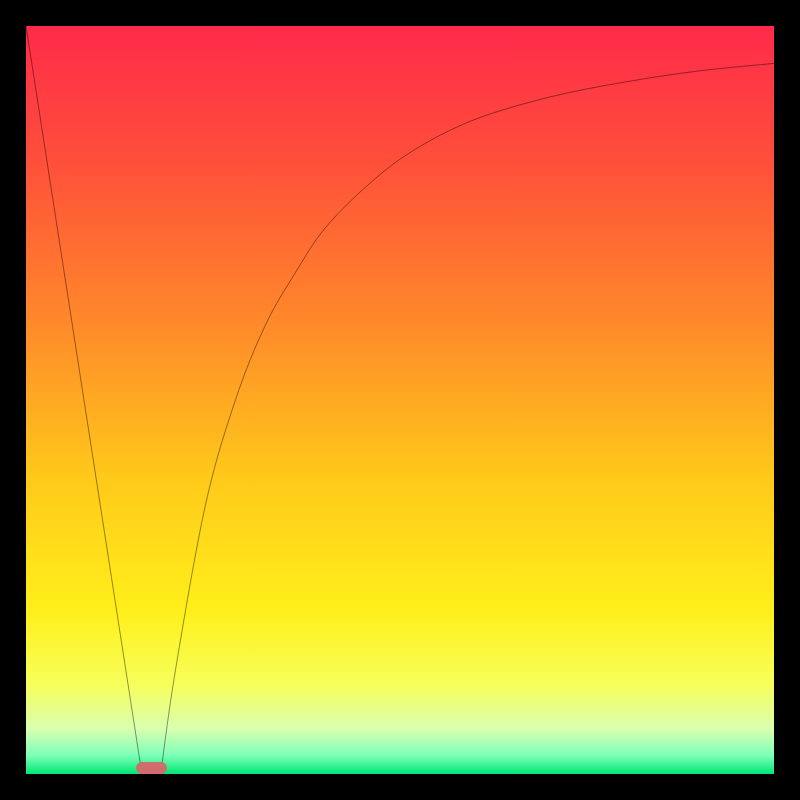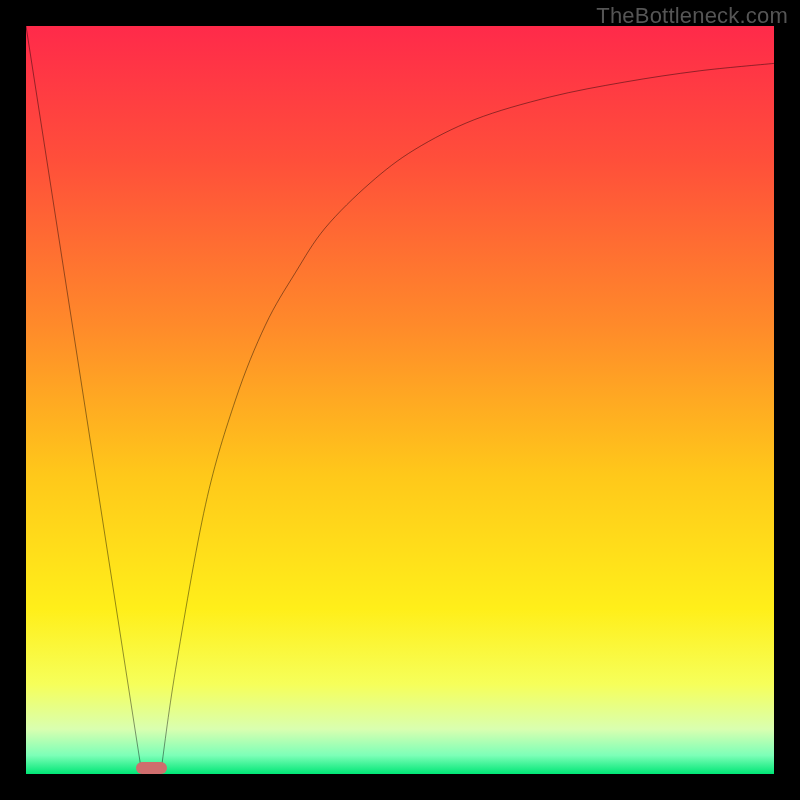--- a/index.html
+++ b/index.html
@@ -73,14 +73,13 @@
     </svg>
 
     <svg class="curves" viewBox="0 0 100 100" preserveAspectRatio="none">
       <path fill="none" stroke="#000" stroke-width="0.42780748663101603" vector-effect="non-scaling-stroke" d="M0 0 L15.5 100"></path>
       <path fill="none" stroke="#000" stroke-width="0.42780748663101603" vector-effect="non-scaling-stroke" d="M18 100 C18.333333333333332 97.66666666666667 19 92 20 86 C21 80 22.666666666666664 70 24 64 C25.333333333333336 58 26.66666666666667 54 28.000000000000004 50 C29.333333333333336 46 30.666666666666668 42.833333333333336 32 40 C33.333333333333336 37.166666666666664 34.666666666666664 35.166666666666664 36 33 C37.333333333333336 30.833333333333332 38.333333333333336 29 40 27 C41.666666666666664 25 44 22.75 46 21 C48 19.25 49.666666666666664 17.916666666666668 52 16.5 C54.333333333333336 15.083333333333334 57 13.666666666666666 60 12.5 C63 11.333333333333334 66.66666666666667 10.333333333333334 70 9.5 C73.33333333333333 8.666666666666666 76.66666666666667 8.083333333333334 80 7.5 C83.33333333333333 6.916666666666667 86.66666666666667 6.416666666666667 90 6 C93.33333333333333 5.583333333333333 98.33333333333333 5.166666666666667 100 5"></path>
     </svg>
 
     <div class="marker" style="left: 109.956px; width: 31.416px; height: 11.968px; bottom: 0px;"></div>
   </div>
 
-  <div class="watermark">TheBottleneck.com</div>
 </div>
 
 </body></html>

